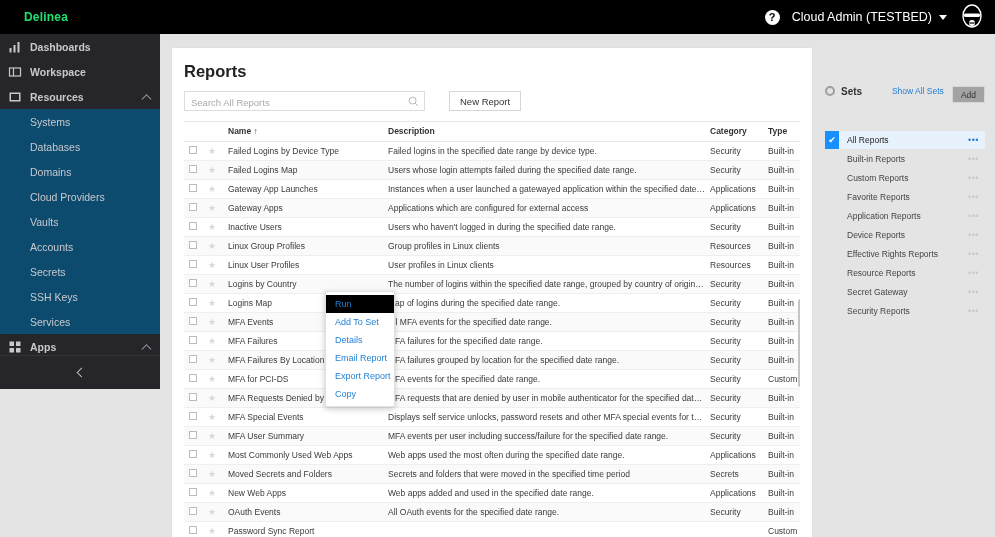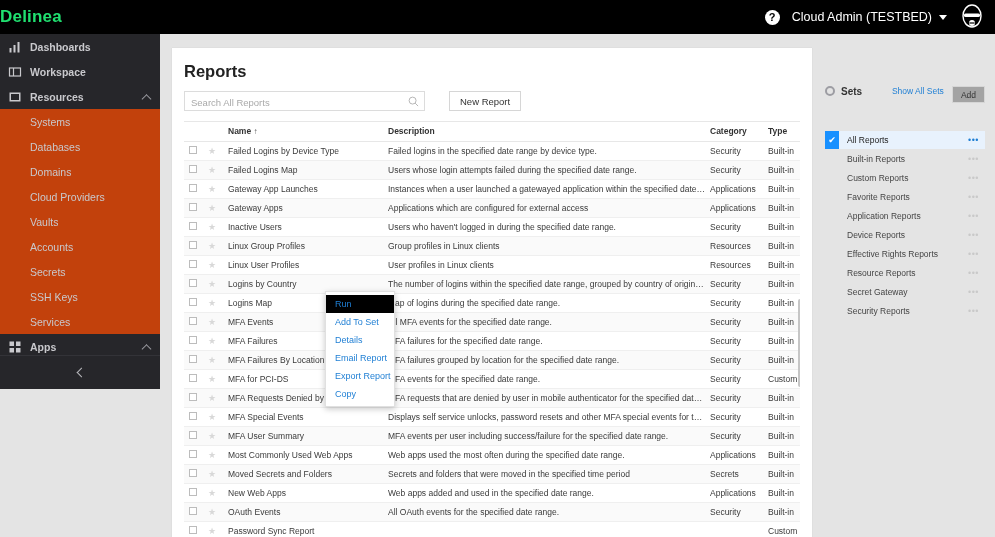--- a/index.html
+++ b/index.html
@@ -10,22 +10,22 @@
     overflow: hidden;
   }
   #app { position: relative; width: 995px; height: 537px; }
 
   
   .topbar {
     position: absolute; top: 0; left: 0; width: 995px; height: 34px;
     background: #000; display: flex; align-items: center;
   }
   .brand {
-    color: #20e070; font-size: 17px; font-weight: 700;
-    letter-spacing: .2px; padding-left: 0;
+    color: #20e070; font-size: 12px; font-weight: 700;
+    letter-spacing: .2px; padding-left: 24px;
   }
   .topbar-right {
     margin-left: auto; display: flex; align-items: center; gap: 12px;
     padding-right: 10px; height: 100%;
   }
   .help-icon {
     width: 15px; height: 15px; border-radius: 50%; background: #fff;
     color: #000; font-size: 11px; font-weight: 700; line-height: 15px;
     text-align: center; cursor: pointer;
   }
@@ -41,21 +41,21 @@
   .sidebar {
     position: absolute; top: 34px; left: 0; width: 160px; height: 355px;
     background: #26262a; overflow: hidden;
   }
   .nav-item {
     display: flex; align-items: center; height: 25px;
     color: #c9c9cd; font-size: 10.5px; cursor: pointer; position: relative;
     padding-left: 8px;
   }
   .nav-item.lvl0 .nav-label { font-weight: 700; }
-  .nav-item.lvl1 { padding-left: 30px; background: #c2410c; }
+  .nav-item.lvl1 { padding-left: 30px; background: #0c4a6e; }
   .nav-item.lvl2 { padding-left: 30px; background: #2b2b30; font-weight:700;}
   .nav-item.active { background: #1890ff; color: #fff; }
   .nav-item.active .nav-label { font-weight: 700; color:#fff;}
   .nav-ico {
     width: 14px; height: 14px; margin-right: 8px; flex: 0 0 14px;
     display: flex; align-items: center; justify-content: center;
   }
   .nav-ico svg { display:block; }
   .nav-label { white-space: nowrap; overflow: hidden; }
   .nav-chev {

